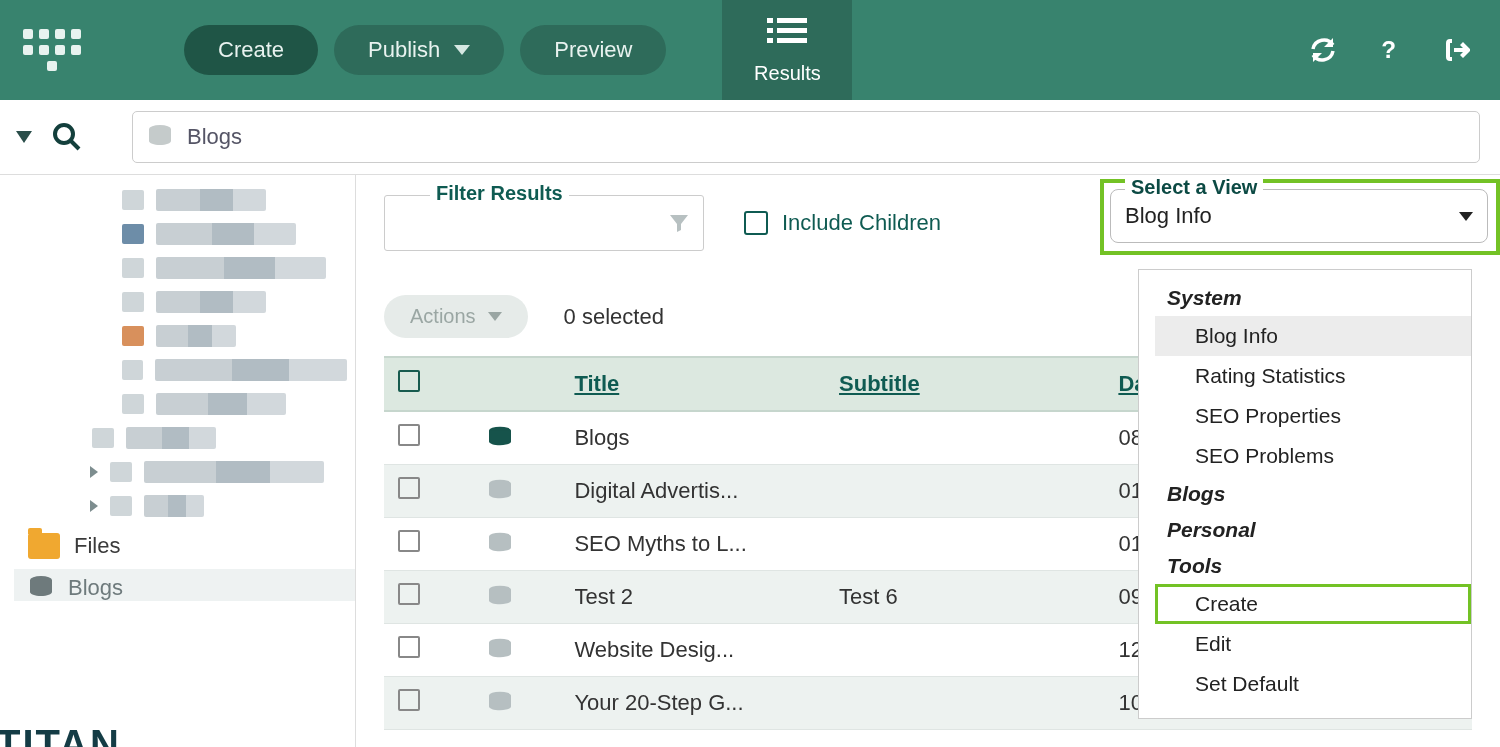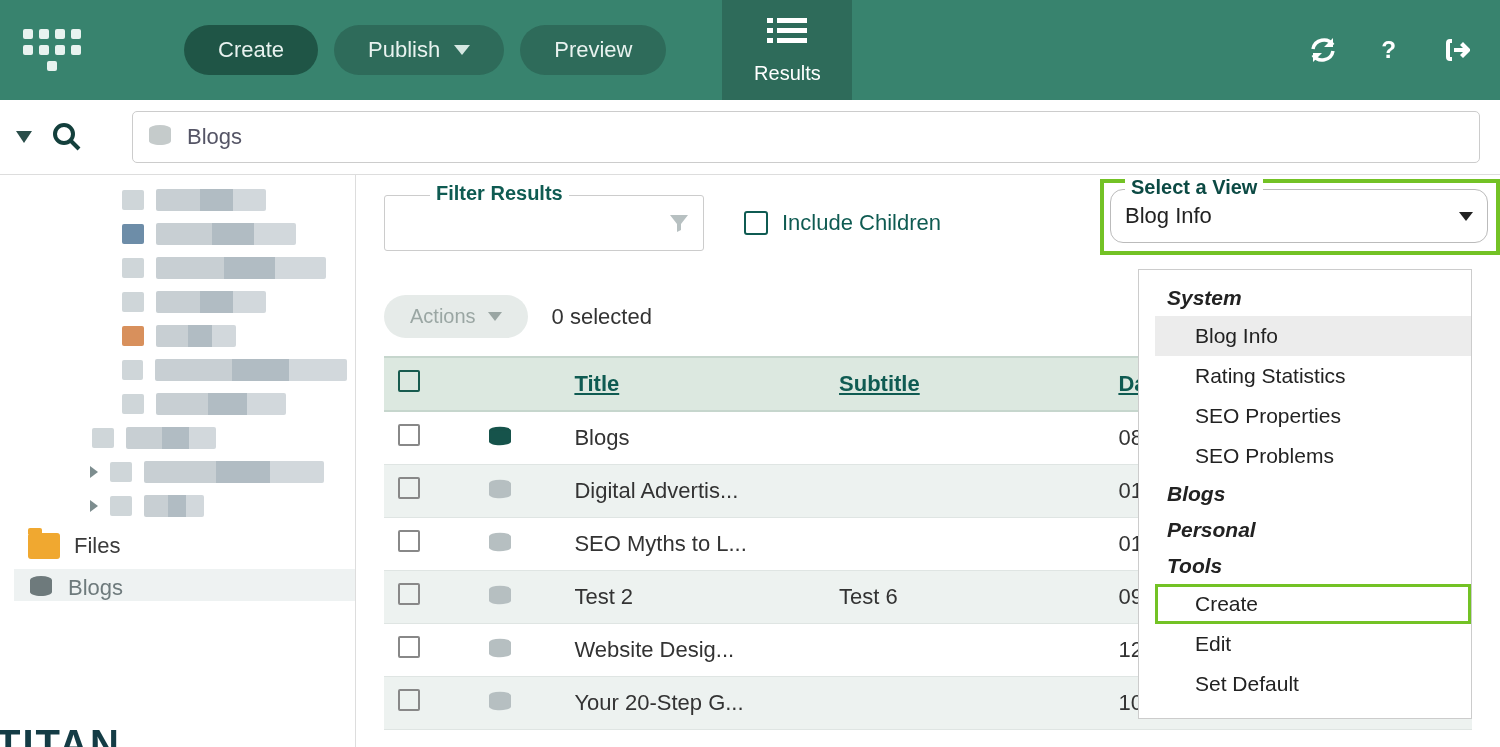--- a/index.html
+++ b/index.html
@@ -59,25 +59,25 @@
 
   .main{flex:1;padding:20px 28px 0 28px;position:relative;}
 
   .filter-row{display:flex;align-items:center;gap:40px;}
   .fs{position:relative;border:1px solid #ccc;border-radius:3px;width:320px;height:56px;}
   .fs .funnel{position:absolute;right:12px;top:50%;transform:translateY(-50%);width:24px;height:24px;opacity:.55;}
   .chk-row{display:flex;align-items:center;gap:14px;color:var(--link);font-size:22px;cursor:pointer;}
   .chkbox{width:24px;height:24px;border:2px solid var(--link);border-radius:3px;}
 
   .select-view-box{position:absolute;right:0;top:4px;border:4px solid var(--green-highlight);padding:6px 8px 8px 6px;width:400px;}
-  .sv-fs{position:relative;border:1px solid #bbb;border-radius:13px;height:54px;display:flex;align-items:center;justify-content:space-between;padding:0 14px;cursor:pointer;}
+  .sv-fs{position:relative;border:1px solid #bbb;border-radius:8px;height:54px;display:flex;align-items:center;justify-content:space-between;padding:0 14px;cursor:pointer;}
   .sv-fs span{font-size:22px;color:#222;}
   .sv-fs .chev{width:0;height:0;border-left:7px solid transparent;border-right:7px solid transparent;border-top:9px solid #222;}
 
-  .actions-row{display:flex;align-items:center;gap:24px;margin-top:44px;}
+  .actions-row{display:flex;align-items:center;gap:36px;margin-top:44px;}
   .actions-pill{background:#e6ebe9;color:#9aa6a3;border-radius:24px;padding:10px 26px;font-size:20px;display:flex;align-items:center;gap:12px;cursor:pointer;}
   .actions-pill .chev{width:0;height:0;border-left:7px solid transparent;border-right:7px solid transparent;border-top:9px solid #9aa6a3;}
   .selcount{font-size:22px;color:#333;}
 
   
   table{border-collapse:collapse;width:100%;margin-top:18px;table-layout:fixed;}
   th,td{text-align:left;font-size:22px;padding:12px 14px;}
   thead th{background:var(--header-green);color:var(--link);font-weight:600;text-decoration:underline;border-top:2px solid #c6d6cd;border-bottom:2px solid #c6d6cd;}
   thead th:first-child{text-decoration:none;}
   tbody tr:nth-child(odd){background:#fff;}

